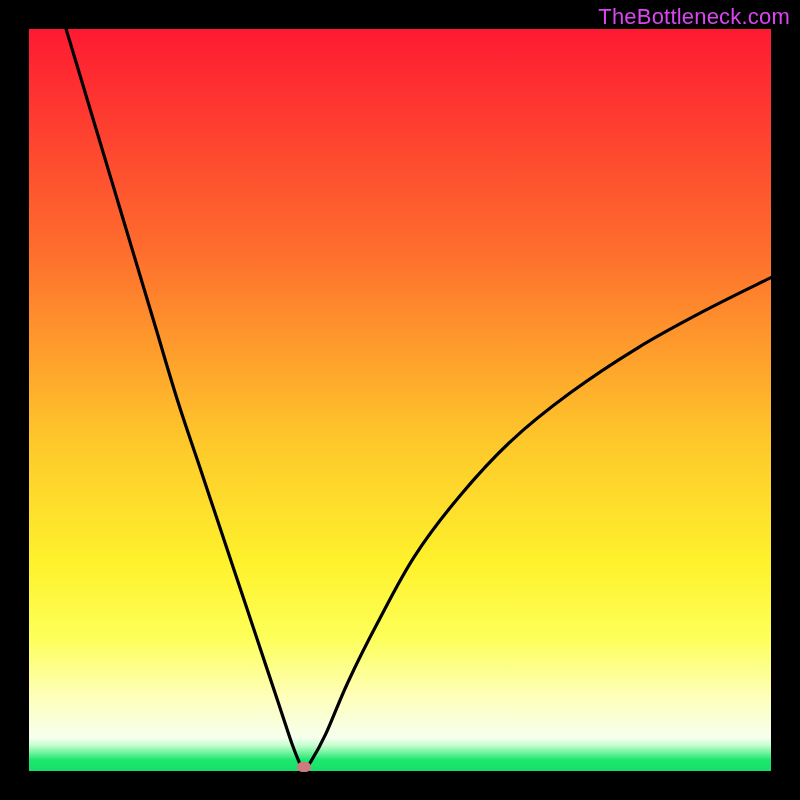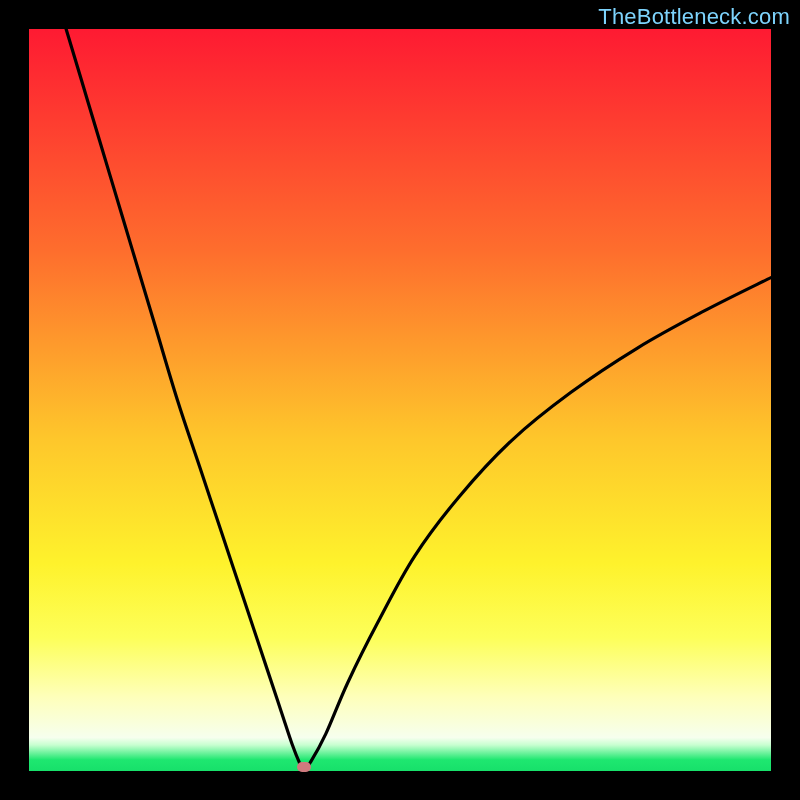--- a/index.html
+++ b/index.html
@@ -23,21 +23,21 @@
     position: absolute;
     left: 0;
     top: 0;
     width: 742px;
     height: 742px;
   }
   .watermark {
     position: absolute;
     top: 4px;
     right: 10px;
-    color: #7dd3fc;
+    color: #d946ef;
     font-size: 22px;
     font-weight: 500;
     letter-spacing: 0.2px;
     user-select: none;
   }
   svg { display: block; }
   .marker {
     position: absolute;
     width: 14px;
     height: 10px;

